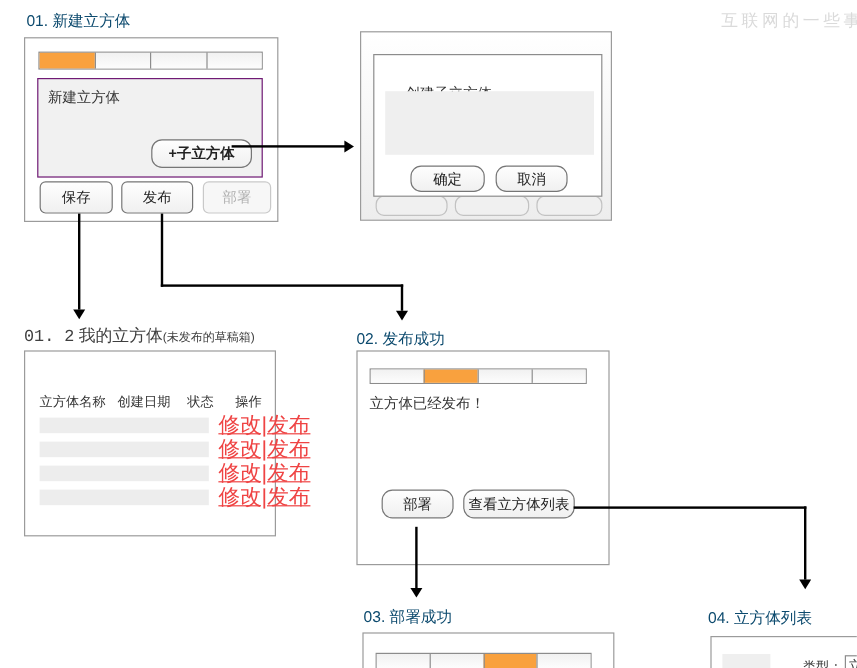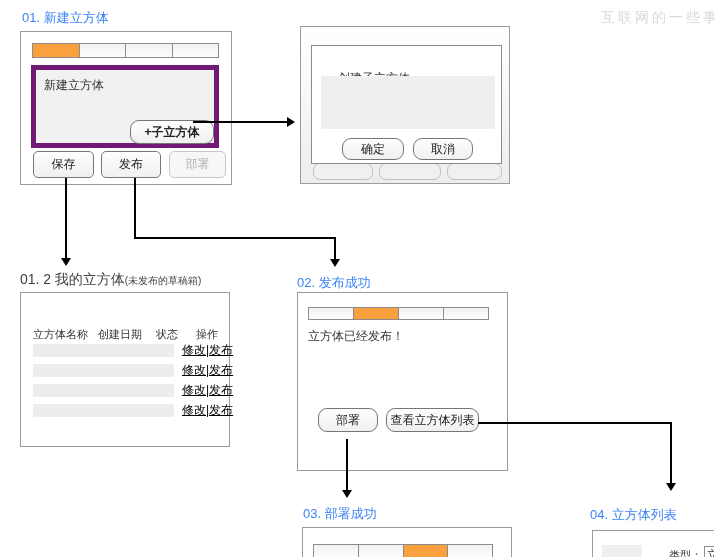--- a/index.html
+++ b/index.html
@@ -1,47 +1,47 @@
 <!DOCTYPE html>
 <html><head>
 <meta charset="utf-8">
 <style>
   * { margin:0; padding:0; box-sizing:border-box; }
   body { background:#fff; font-family:"Liberation Sans","DejaVu Sans",sans-serif; }
   #canvas { position:relative; width:714px; height:557px; background:#fff; overflow:hidden; }
 
-  .sec-title { position:absolute; font-size:13px; color:#3b82f6; white-space:nowrap; }
+  .sec-title { position:absolute; font-size:13px; color:#0c4a6e; white-space:nowrap; }
   .wirebox { position:absolute; background:#fff; border:1px solid #9b9b9b; }
 
   
   .progress { position:absolute; display:flex; border:1px solid #8c8c8c; background:#fff; }
   .progress .seg { flex:1; background:linear-gradient(#f1f1f1,#fdfdfd); border-left:1px solid #8c8c8c; }
   .progress .seg:first-child { border-left:none; }
   .progress .seg.active { background:#F9A13E; }
 
   
-  .gray-panel { position:absolute; background:#f1f1f1; border:5px solid #701a75; font-size:12px; color:#333; }
+  .gray-panel { position:absolute; background:#f1f1f1; border:1px solid #701a75; font-size:12px; color:#333; }
   .flat-gray { position:absolute; background:#efefef; }
 
   
   .btn { position:absolute; display:flex; align-items:center; justify-content:center;
          background:linear-gradient(#fefefe,#f0f0f0); border:1px solid #767676;
          border-radius:5px; font-size:12px; color:#222; cursor:pointer; white-space:nowrap; }
   .btn.round { border-radius:9px; }
   .btn.disabled { border-color:#c9c9c9; color:#b0b0b0; background:#f7f7f7; }
   .btn.ghost { border-color:#c2c2c2; background:#f0f0f0; border-radius:7px; }
 
   
   .modal { position:absolute; background:#fff; border:1px solid #8c8c8c; z-index:3; }
 
   
   .tbl-head { position:absolute; display:flex; font-size:11px; color:#333; }
   .tbl-row { position:absolute; display:flex; align-items:center; }
   .row-bar { width:141px; height:13px; background:#ededed; }
-  .row-link { margin-left:8px; font-size:12px; color:#000000; text-decoration:underline; cursor:pointer; white-space:nowrap;text-align:right; }
+  .row-link { margin-left:8px; font-size:18px; color:#ef4444; text-decoration:underline; cursor:pointer; white-space:nowrap;text-align:right; }
 
   
   .line { position:absolute; background:#000; }
   .arrow-down { position:absolute; width:0; height:0; border-left:5px solid transparent;
                 border-right:5px solid transparent; border-top:8px solid #000; }
   .arrow-right { position:absolute; width:0; height:0; border-top:5px solid transparent;
                  border-bottom:5px solid transparent; border-left:8px solid #000; }
 
   .watermark { position:absolute; font-size:14px; color:#dadada; letter-spacing:3px; white-space:nowrap; }
 
@@ -80,21 +80,21 @@
     <div class="btn ghost" style="left:146px; top:136px; width:55px; height:17px;"></div>
   </div>
   <div class="modal" style="left:311px; top:45px; width:191px; height:119px;">
     <div class="modal-title" style="left:26px; top:9px;margin-top:15px;">创建子立方体</div>
     <div class="flat-gray" style="left:9px; top:30px; width:174px; height:53px;"></div>
     <button class="btn round" style="left:30px; top:92px; width:62px; height:22px;">确定</button>
     <button class="btn round" style="left:101px; top:92px; width:60px; height:22px;">取消</button>
   </div>
 
   <div class="sec-title" style="left:20px; top:271px; color:#3f3f3f;">
-    <span style="font-size:14px;">01. 2</span>
+    <span style="font-size:14px;font-family:Liberation Mono, monospace;">01. 2</span>
     <span style="font-size:14px;">我的立方体</span><span style="font-size:10px;">(未发布的草稿箱)</span>
   </div>
   <div class="wirebox" style="left:20px; top:292px; width:210px; height:155px;">
     <div class="tbl-head" style="left:12px; top:34px;">
       <span style="width:65px;">立方体名称</span>
       <span style="width:58px;">创建日期</span>
       <span style="width:40px;">状态</span>
       <span>操作</span>
     </div>
     <div class="tbl-row" style="left:12px; top:49px;">

